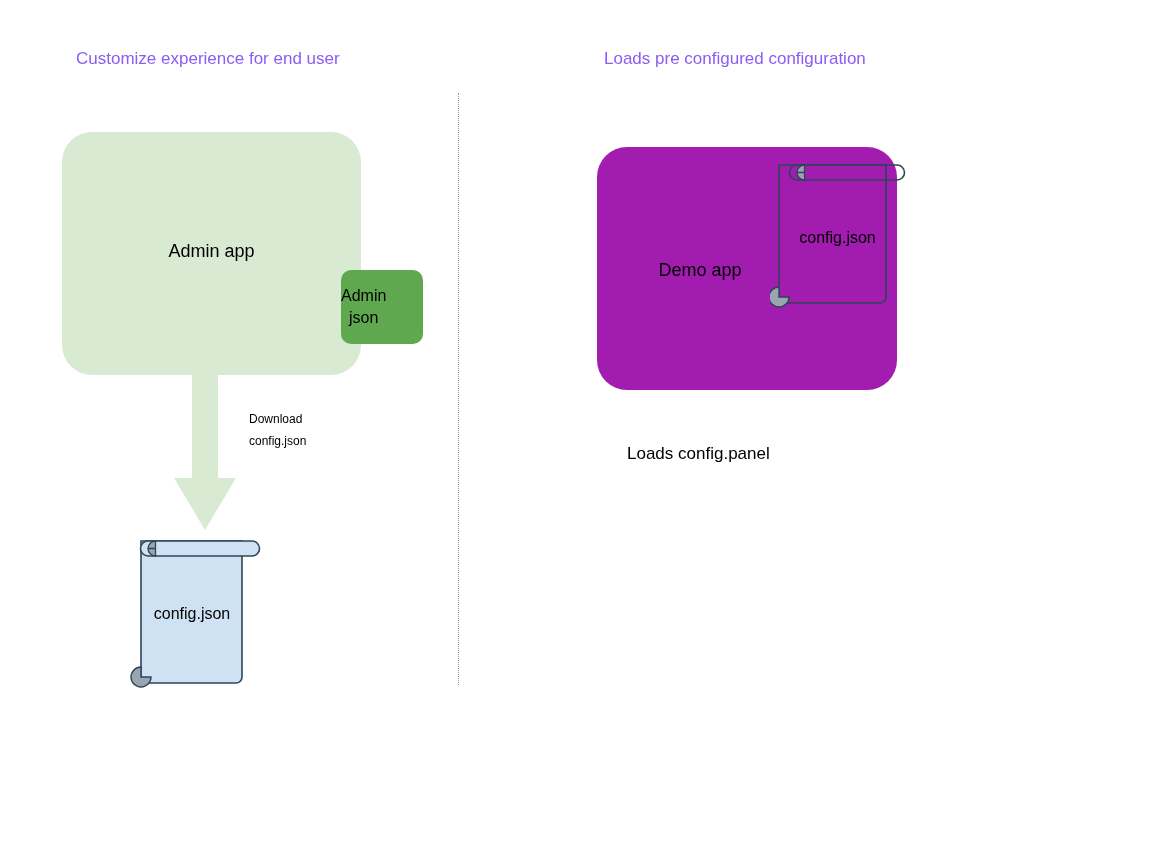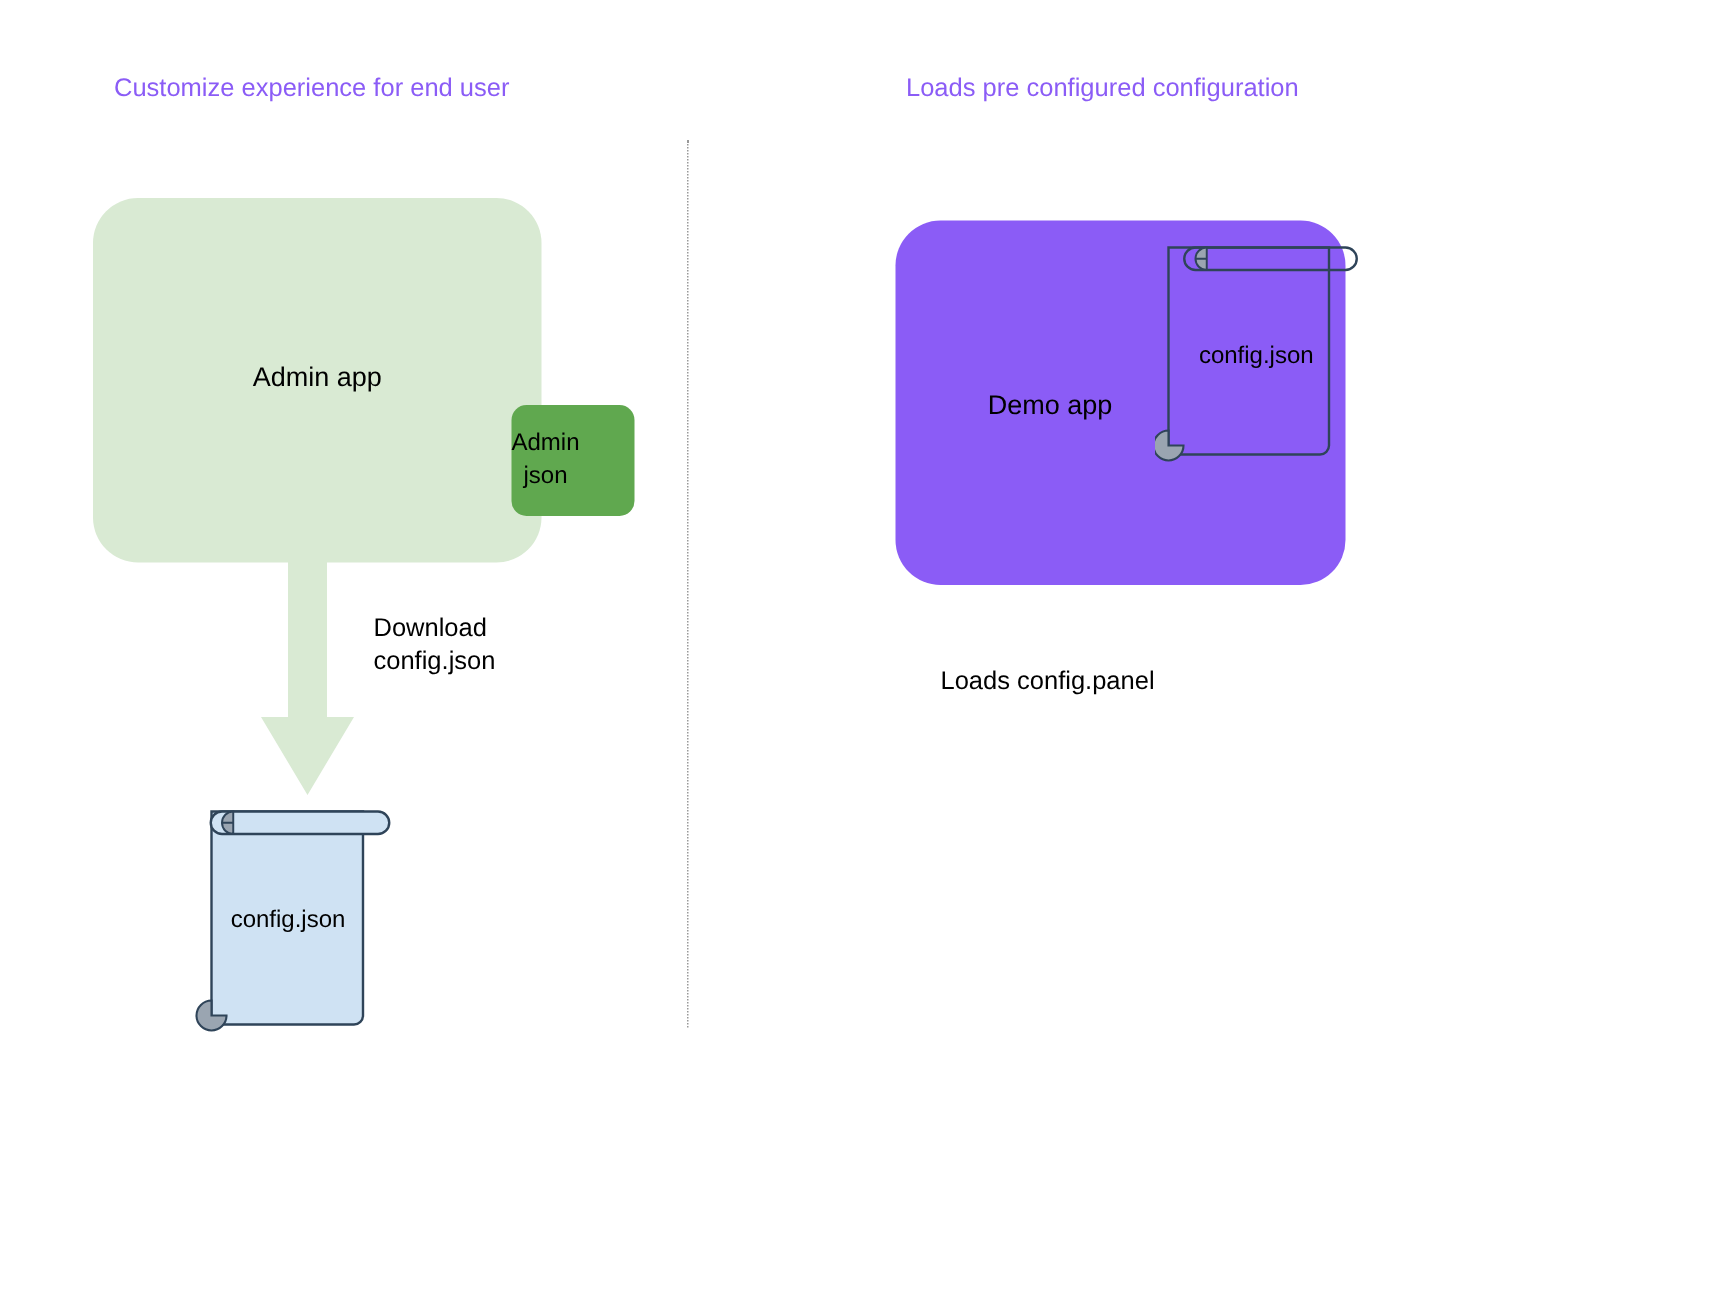--- a/index.html
+++ b/index.html
@@ -52,21 +52,21 @@
     top: 132px;
     width: 299px;
     height: 243px;
     background: #d9ead3;
   }
   #demo-app-box {
     left: 597px;
     top: 147px;
     width: 300px;
     height: 243px;
-    background: #8b5cf6;
+    background: #a21caf;
   }
   .app-label {
     position: absolute;
     font-size: 18px;
     line-height: 22px;
     color: #000000;
     white-space: nowrap;
     text-align: center;
   }
   #admin-app-label { left: 0; right: 0; top: 108px; }
@@ -98,21 +98,21 @@
     position: absolute;
     left: 174px;
     top: 370px;
     width: 62px;
     height: 160px;
   }
   #arrow-label {
     position: absolute;
     left: 249px;
     top: 408px;
-    font-size: 17px;
+    font-size: 12px;
     line-height: 22px;
     color: #000000;
     white-space: nowrap;
   }
 
   
   .scroll-shape {
     position: absolute;
   }
   #scroll-left {

